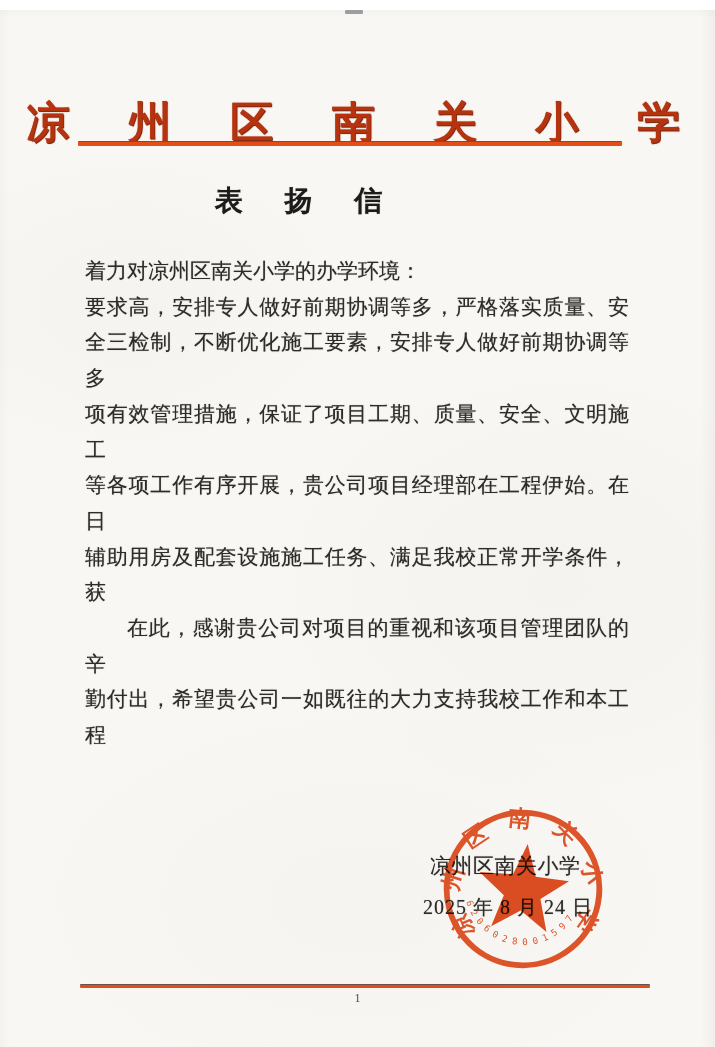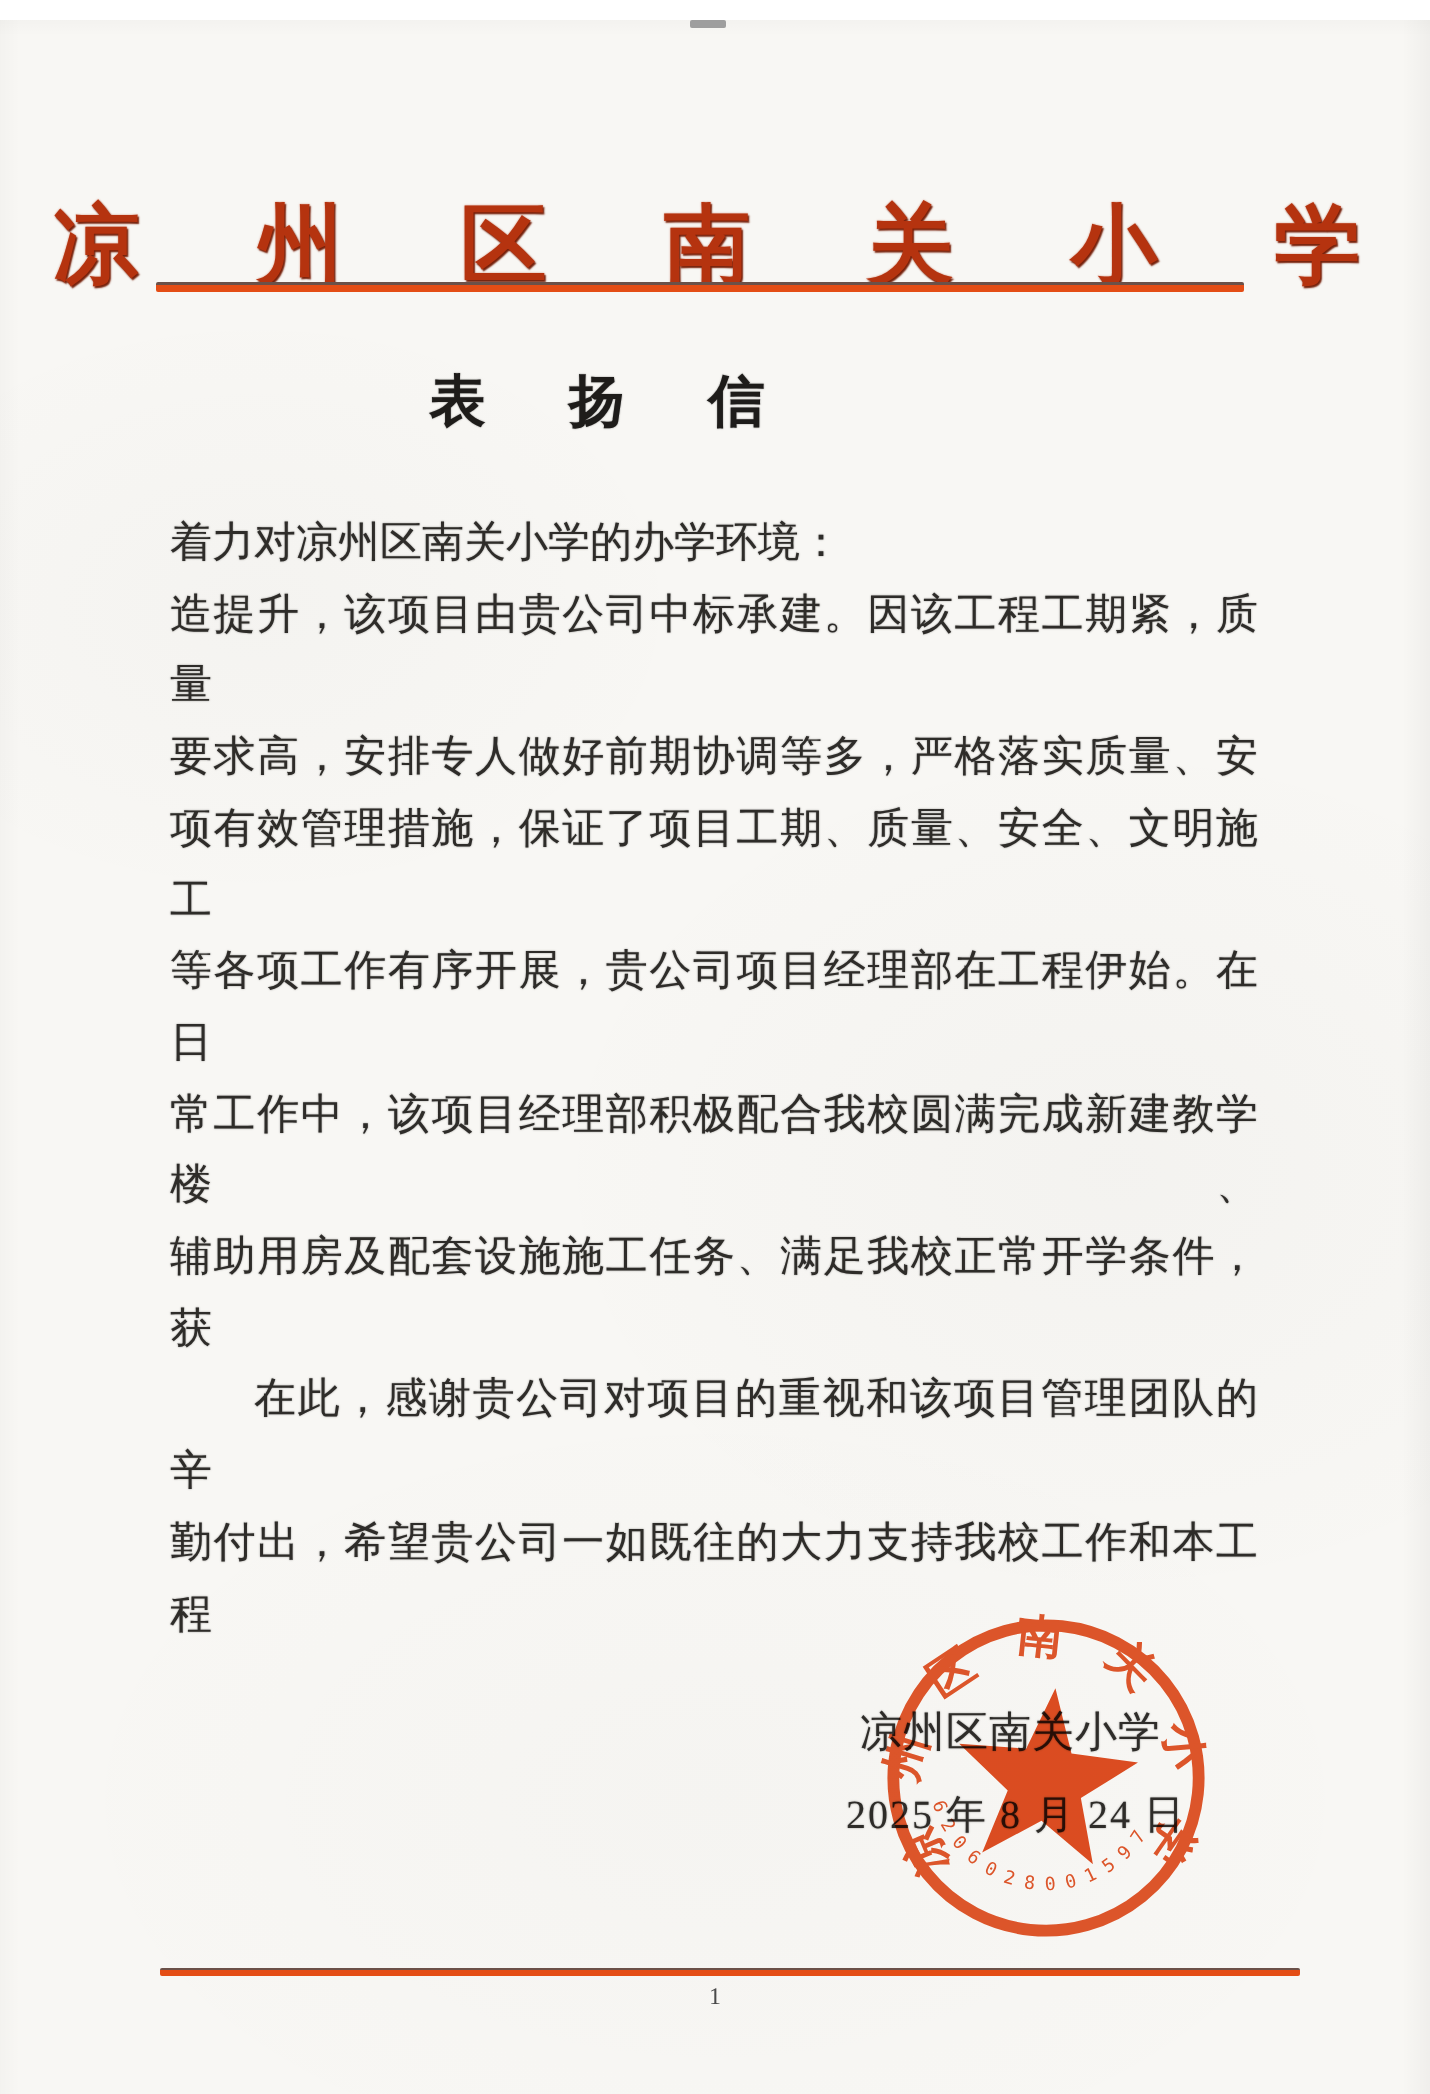--- a/index.html
+++ b/index.html
@@ -97,25 +97,24 @@
   <div class="scan-mark"></div>
 
   <div class="school-name">凉 州 区 南 关 小 学</div>
 
   <div class="head-rule"></div>
 
   <div class="letter-title">表 扬 信</div>
 
   <div class="body-text">
     <div class="line">着力对凉州区南关小学的办学环境：</div>
-    <div class="line fill">造提升，该项目由贵公司中标承建。因该工程工期紧，质量</div>
     <div class="line fill">要求高，安排专人做好前期协调等多，严格落实质量、安</div>
+    <div class="line fill">全三检制，不断优化施工要素，安排专人做好前期协调等多</div>
     <div class="line fill">项有效管理措施，保证了项目工期、质量、安全、文明施工</div>
     <div class="line fill">等各项工作有序开展，贵公司项目经理部在工程伊始。在日</div>
-    <div class="line fill">常工作中，该项目经理部积极配合我校圆满完成新建教学楼、</div>
     <div class="line fill">辅助用房及配套设施施工任务、满足我校正常开学条件，获</div>
     <div class="line fill indent">在此，感谢贵公司对项目的重视和该项目管理团队的辛</div>
     <div class="line fill">勤付出，希望贵公司一如既往的大力支持我校工作和本工程</div>
 
   </div>
 
   <div class="signature">凉州区南关小学</div>
 
   <div class="sign-date">2025 年 8 月 24 日</div>
 

